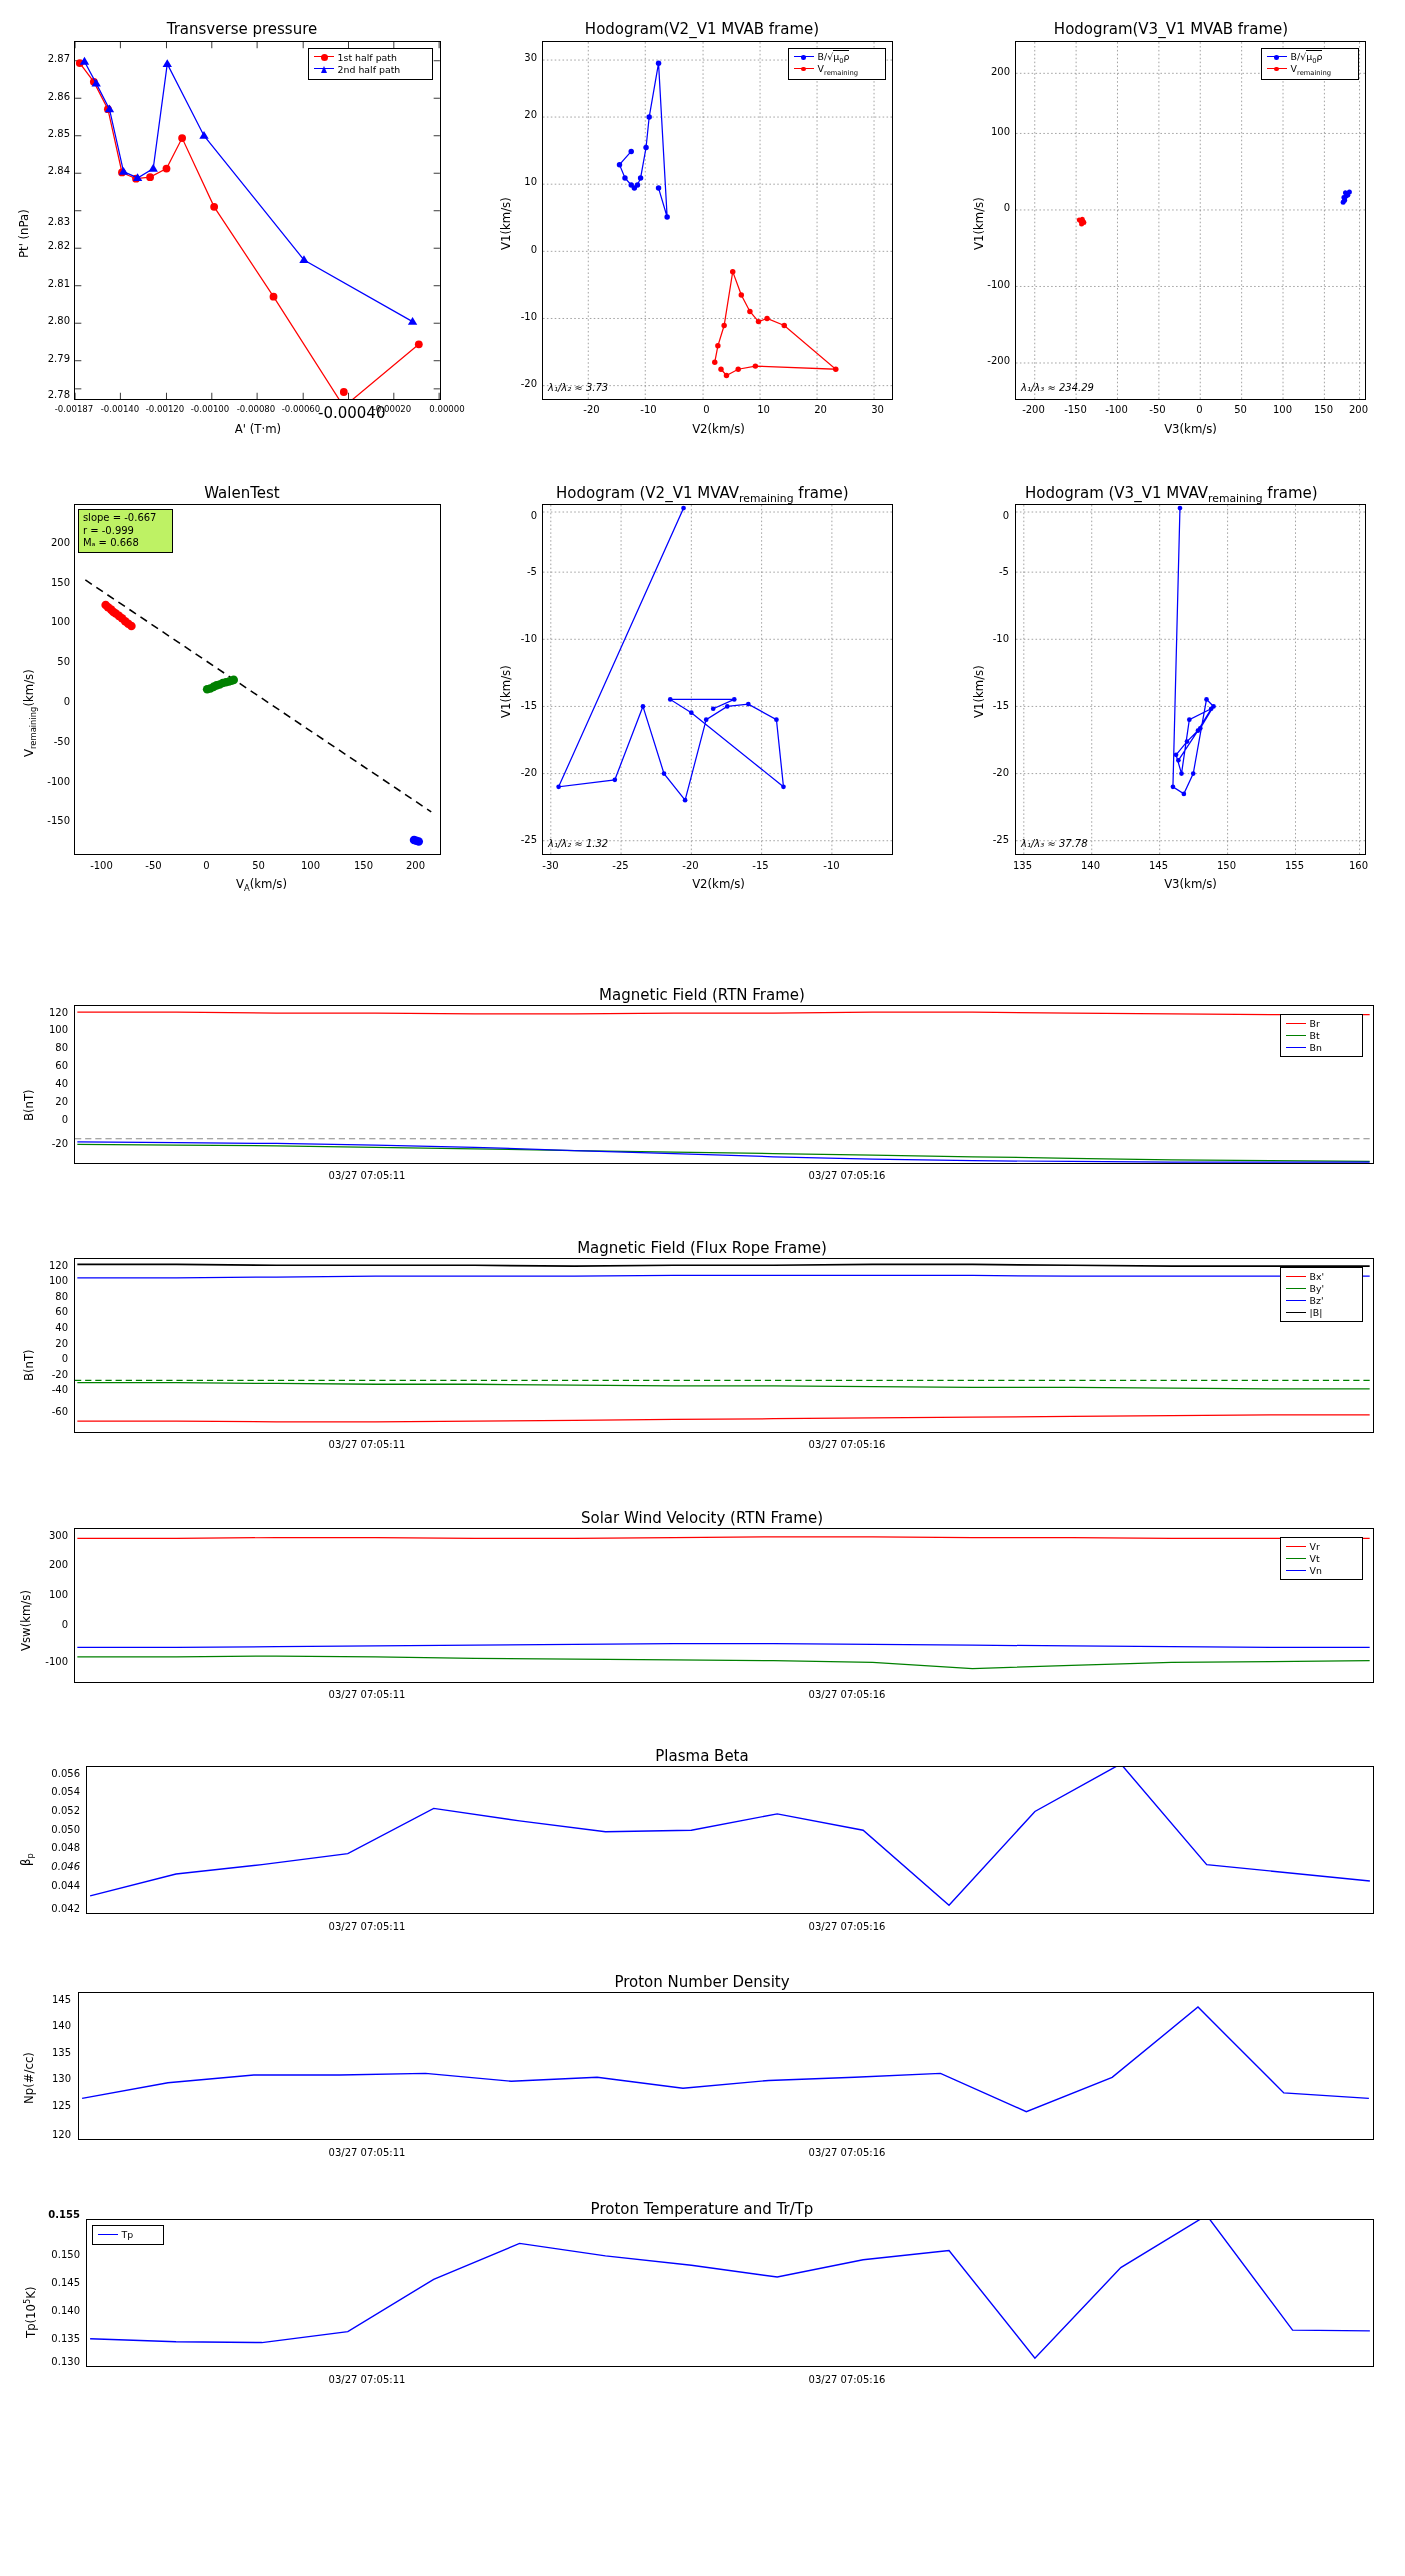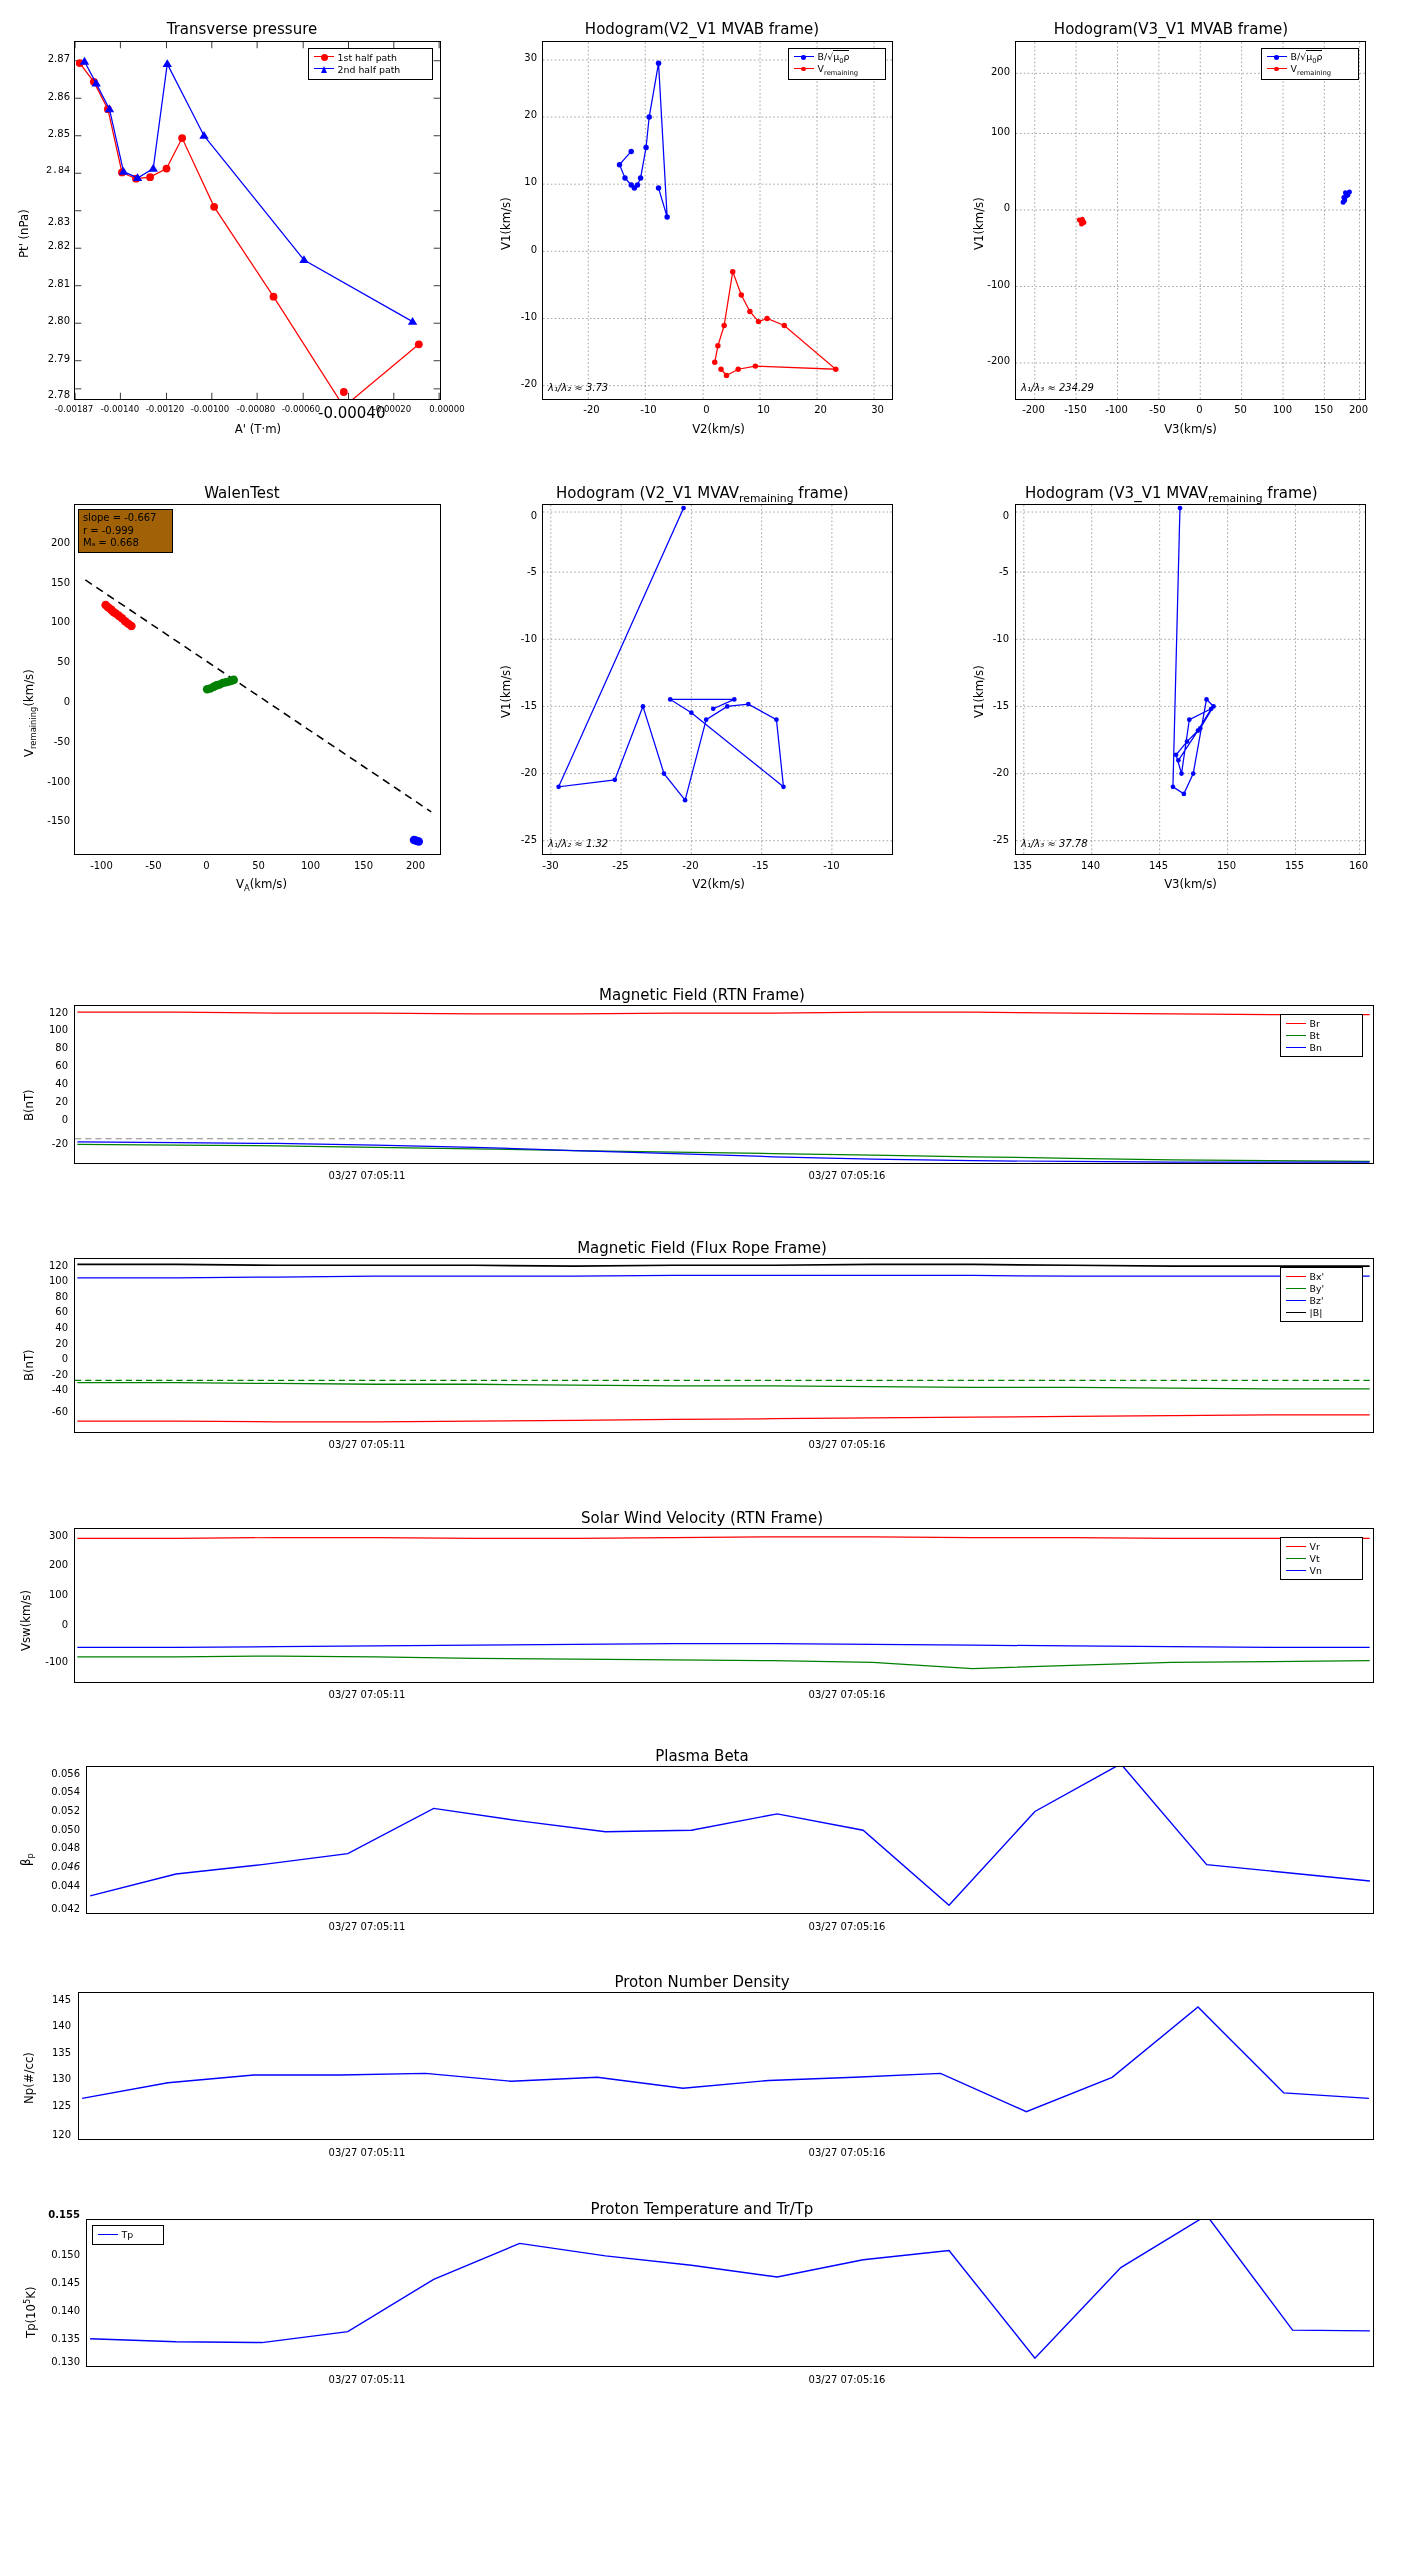--- a/index.html
+++ b/index.html
@@ -13,21 +13,21 @@
   .tick-x{position:absolute;font-size:10px;text-align:center;white-space:nowrap;}
   .tick-y{position:absolute;font-size:10px;text-align:right;white-space:nowrap;}
   .legendbox{position:absolute;border:0.8px solid #000;background:#fff;font-size:9.4px;padding:3.1px 4.7px;box-sizing:border-box;}
   .legrow{display:flex;align-items:center;gap:3.9px;height:11.7px;white-space:nowrap;}
   .legline{display:inline-block;width:20px;height:0;border-top:1.6px solid #000;}
   .legmark{position:relative;display:inline-block;width:20px;height:7.8px;}
   .legmark i{position:absolute;top:2.3px;left:0;width:20px;height:0;border-top:1.6px solid #000;}
   .legmark b{position:absolute;top:0px;left:7px;width:7px;height:7px;border-radius:50%;background:#000;}
   .legmark b.tri{border-radius:0;width:0;height:0;background:transparent;border-left:3.9px solid transparent;border-right:3.9px solid transparent;border-bottom:7px solid #000;}
   .annot{position:absolute;font-size:10px;white-space:nowrap;font-style:italic;}
-  .box-annot{position:absolute;border:0.8px solid #000;background:#a16207;font-size:10px;padding:2.3px 3.9px;line-height:1.25;box-sizing:border-box;}
+  .box-annot{position:absolute;border:0.8px solid #000;background:#bef264;font-size:10px;padding:2.3px 3.9px;line-height:1.25;box-sizing:border-box;}
   svg{display:block;}
   .sup{font-size:0.72em;vertical-align:super;}
   .sub{font-size:0.72em;vertical-align:sub;}
 </style>
 </head>
 <body>
 
 <div class="page">
 
 <div class="panel" style="left:0px;top:0px;width:468px;height:445px;">
@@ -117,21 +117,21 @@
           <span class="legmark">
             <i style="border-color:#0000ff"></i>
             <b class="tri" style="border-bottom-color:#0000ff"></b>
           </span>
           <span>2nd half path</span>
         </div>
   </div>
   <div class="tick-y" style="left:31px;top:53px;width:39px;">2.87</div>
   <div class="tick-y" style="left:31px;top:91px;width:39px;">2.86</div>
   <div class="tick-y" style="left:31px;top:128px;width:39px;">2.85</div>
-  <div class="tick-y" style="left:31px;top:165px;width:39px;font-family:Liberation Mono, monospace;">2.84</div>
+  <div class="tick-y" style="left:31px;top:165px;width:39px;">2.84</div>
   <div class="tick-y" style="left:31px;top:216px;width:39px;">2.83</div>
   <div class="tick-y" style="left:31px;top:240px;width:39px;">2.82</div>
   <div class="tick-y" style="left:31px;top:278px;width:39px;">2.81</div>
   <div class="tick-y" style="left:31px;top:315px;width:39px;">2.80</div>
   <div class="tick-y" style="left:31px;top:353px;width:39px;">2.79</div>
   <div class="tick-y" style="left:31px;top:389px;width:39px;">2.78</div>
   <div class="tick-x" style="left:45px;top:404px;width:58px;font-size:8.6px;">-0.00187</div>
   <div class="tick-x" style="left:91px;top:404px;width:58px;font-size:8.6px;">-0.00140</div>
   <div class="tick-x" style="left:136px;top:404px;width:58px;font-size:8.6px;">-0.00120</div>
   <div class="tick-x" style="left:181px;top:404px;width:58px;font-size:8.6px;">-0.00100</div>

